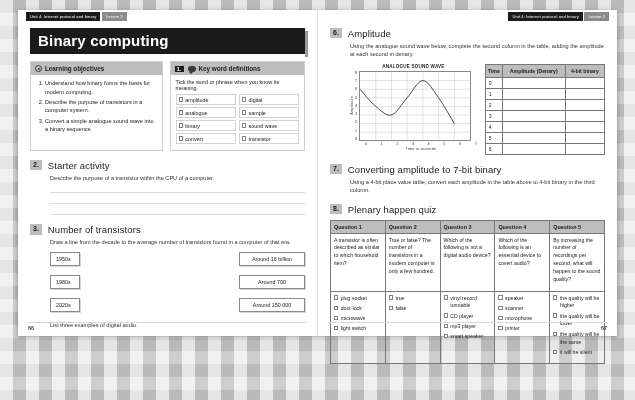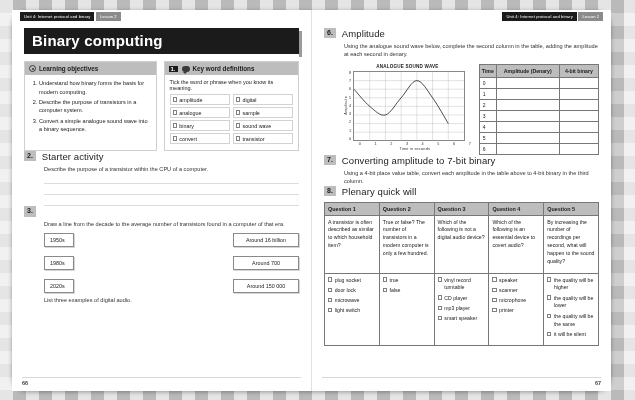--- a/index.html
+++ b/index.html
@@ -16,25 +16,24 @@
   #backdrop {
     position: absolute; inset: 0;
     background-color: #cfcfcf;
     background-image:
       linear-gradient(90deg, rgba(255,255,255,.55) 50%, rgba(150,150,150,.25) 50%),
       linear-gradient(0deg, rgba(255,255,255,.35) 50%, rgba(160,160,160,.2) 50%);
     background-size: 26px 26px, 26px 26px;
   }
   #spread {
     position: absolute;
-    left: 12px; top: 10px;
-    width: 599px; height: 381px;
+    left: 18px; top: 10px;
+    width: 599px; height: 326px;
     display: flex;
     box-shadow: 0 1px 4px rgba(0,0,0,.35);
-    border-radius: 15px;
   }
   .page {
     background: #fff;
     position: relative;
     height: 100%;
   }
   .page.left  { width: 300px; border-right: 1px solid #e2e2e2; }
   .page.right { width: 299px; }
   .page-inner { position: absolute; inset: 0; padding: 0 12px; }
 
@@ -115,21 +114,21 @@
   .kw-item {
     border: 1px solid #d2d2d2; font-size: 5.4px; color: #222;
     padding: 1.5px 2px; display: flex; align-items: center; gap: 2.5px;
   }
   .cb {
     width: 4.2px; height: 4.2px; border: 1px solid #808080;
     background: #fff; display: inline-block; flex: none;
   }
 
   
-  .section { }
+  .section { margin-top: 9px; }
   .sec-head { display: flex; align-items: flex-start; gap: 6px; }
   .sec-num {
     background: #bdbdbd; color: #1b1b1b; font-weight: bold;
     font-size: 7px; padding: 1px 3px; line-height: 1.2; flex: none;
   }
   .sec-title { font-size: 9.5px; color: #222; letter-spacing: .1px; }
   .sec-body { margin-left: 20px; }
   .sec-desc { font-size: 5.6px; color: #333; line-height: 1.5; margin-top: 3px; }
   .ruled { border-bottom: 1px solid #dcdcdc; height: 11px; }
 
@@ -310,20 +309,21 @@
           <div class="sec-desc">Describe the purpose of a transistor within the CPU of a computer.</div>
           <div class="ruled"></div>
           <div class="ruled"></div>
           <div class="ruled"></div>
         </div>
       </div>
 
       <div class="section">
         <div class="sec-head">
           <span class="sec-num">3.</span>
+          <span class="sec-title">Number of transistors</span>
         </div>
         <div class="sec-body">
           <div class="sec-desc">Draw a line from the decade to the average number of transistors found in a computer of that era.</div>
           <div class="match">
             <div class="match-col left">
               <div class="tag">1950s</div>
               <div class="tag">1980s</div>
               <div class="tag">2020s</div>
             </div>
             <div class="match-col right">
@@ -468,21 +468,21 @@
           <span class="sec-title">Converting amplitude to 7-bit binary</span>
         </div>
         <div class="sec-body">
           <div class="sec-desc">Using a 4-bit place value table, convert each amplitude in the table above to 4-bit binary in the third column.</div>
         </div>
       </div>
 
       <div class="section">
         <div class="sec-head">
           <span class="sec-num">8.</span>
-          <span class="sec-title">Plenary quick will</span>
+          <span class="sec-title">Plenary happen quiz</span>
         </div>
         <table class="quiz">
           <thead>
               <tr id="quiz-head">
                 <th>Question 1</th>
                 <th>Question 2</th>
                 <th>Question 3</th>
                 <th>Question 4</th>
                 <th>Question 5</th>
               </tr>

